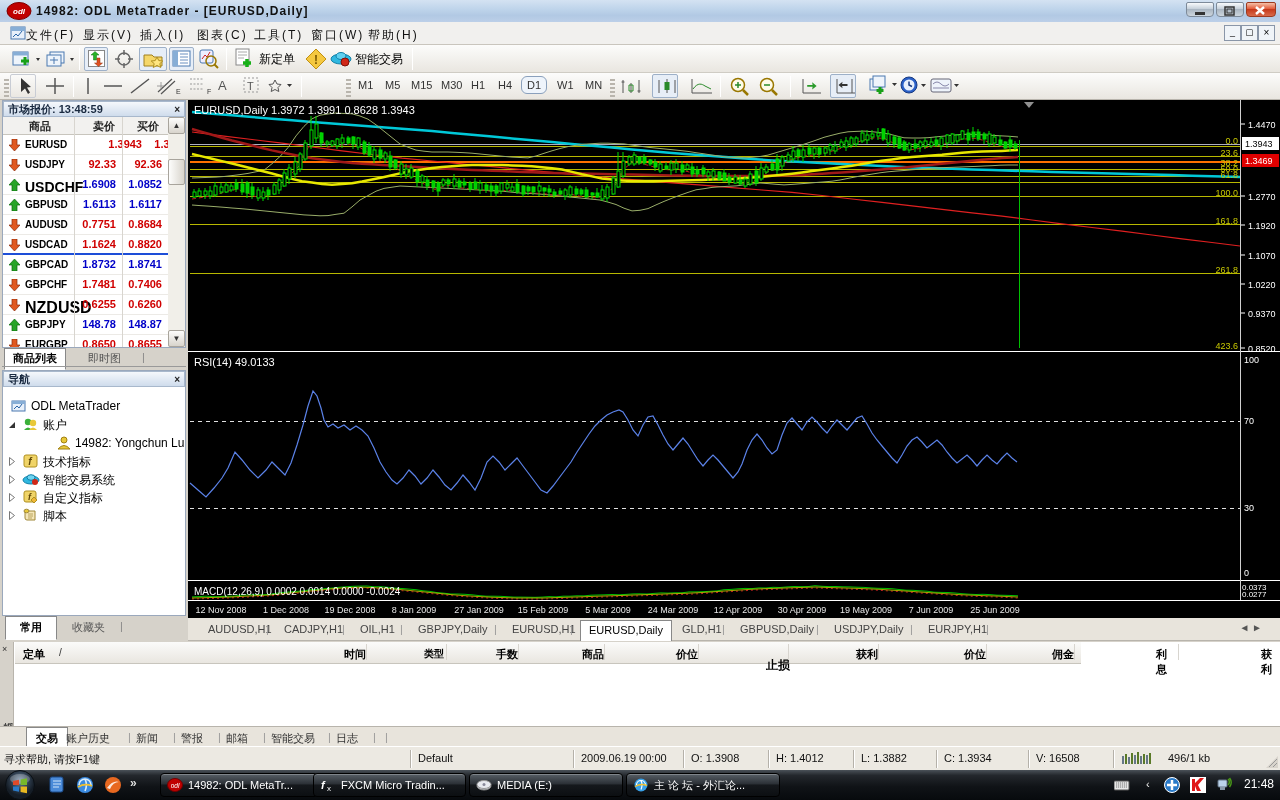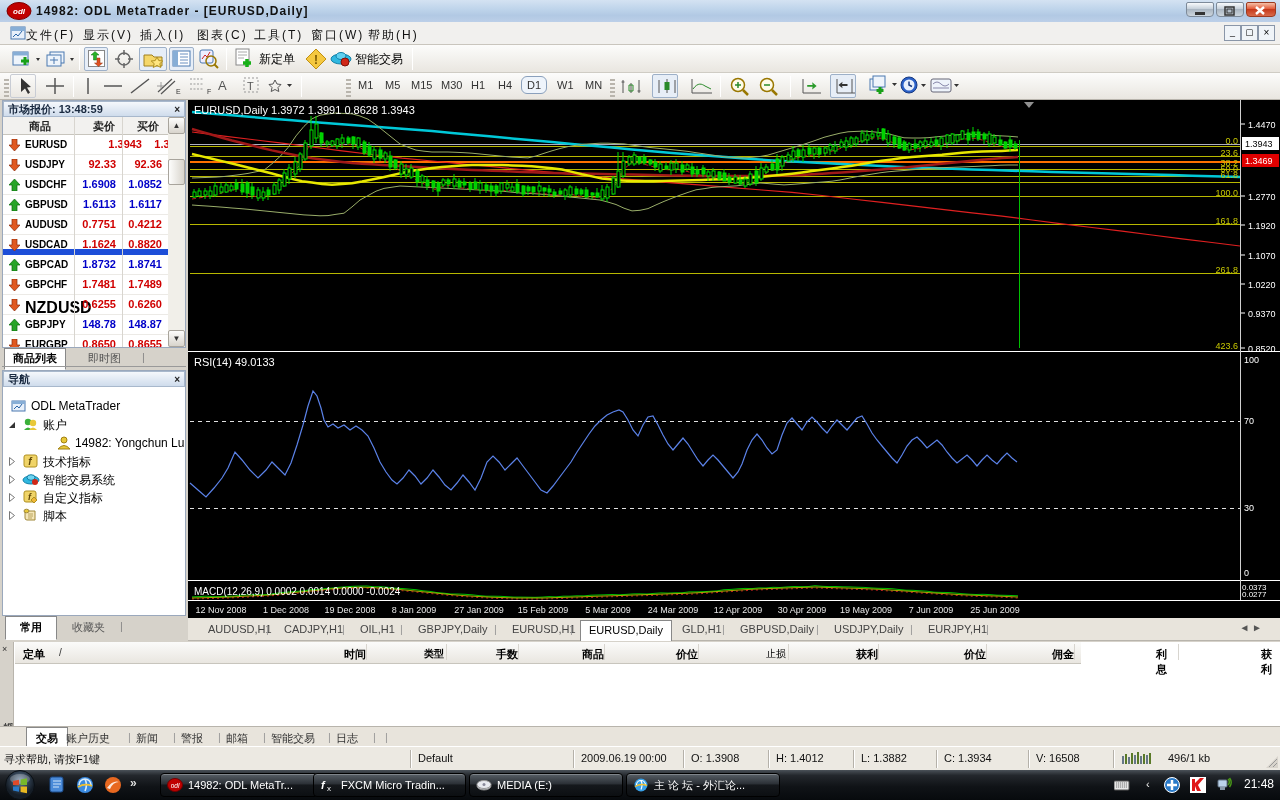--- a/index.html
+++ b/index.html
@@ -244,41 +244,41 @@
           <path d="M5.5 12 L11 6 H8 V0 H3 V6 H0 Z" fill="#e05820" stroke="#8a2808" stroke-width="0.7"></path>
         </svg>
         <span class="mwrow" style="position:absolute;left:22px;top:4px;color:#000;font-size:10px">USDJPY</span>
         <span class="mwrow red" style="position:absolute;right:52px;top:3px">92.33</span>
         <span class="mwrow red" style="position:absolute;right:6px;top:3px">92.36</span>
       </div>
       <div style="position:absolute;left:0;top:40px;width:165px;height:20px;border-bottom:1px solid #eceae6">
         <svg width="11" height="12" style="position:absolute;left:6px;top:4px">
           <path d="M5.5 0 L11 6 H8 V12 H3 V6 H0 Z" fill="#28a428" stroke="#0a6a0a" stroke-width="0.7"></path>
         </svg>
-        <span class="mwrow" style="position:absolute;left:22px;top:4px;color:#000;font-size:10px">USDCHF</span>
+        <span class="mwrow" style="position:absolute;left:22px;top:4px;color:#000;font-size:14px">USDCHF</span>
         <span class="mwrow blue" style="position:absolute;right:52px;top:3px">1.6908</span>
         <span class="mwrow blue" style="position:absolute;right:6px;top:3px">1.0852</span>
       </div>
       <div style="position:absolute;left:0;top:60px;width:165px;height:20px;border-bottom:1px solid #eceae6">
         <svg width="11" height="12" style="position:absolute;left:6px;top:4px">
           <path d="M5.5 0 L11 6 H8 V12 H3 V6 H0 Z" fill="#28a428" stroke="#0a6a0a" stroke-width="0.7"></path>
         </svg>
         <span class="mwrow" style="position:absolute;left:22px;top:4px;color:#000;font-size:10px">GBPUSD</span>
         <span class="mwrow blue" style="position:absolute;right:52px;top:3px">1.6113</span>
         <span class="mwrow blue" style="position:absolute;right:6px;top:3px">1.6117</span>
       </div>
       <div style="position:absolute;left:0;top:80px;width:165px;height:20px;border-bottom:1px solid #eceae6">
         <svg width="11" height="12" style="position:absolute;left:6px;top:4px">
           <path d="M5.5 12 L11 6 H8 V0 H3 V6 H0 Z" fill="#e05820" stroke="#8a2808" stroke-width="0.7"></path>
         </svg>
         <span class="mwrow" style="position:absolute;left:22px;top:4px;color:#000;font-size:10px">AUDUSD</span>
         <span class="mwrow red" style="position:absolute;right:52px;top:3px">0.7751</span>
-        <span class="mwrow red" style="position:absolute;right:6px;top:3px">0.4212</span>
-      </div>
-      <div style="position:absolute;left:0;top:100px;width:165px;height:20px;border-bottom:6px solid #1d4ed8">
+        <span class="mwrow red" style="position:absolute;right:6px;top:3px">0.8684</span>
+      </div>
+      <div style="position:absolute;left:0;top:100px;width:165px;height:20px;border-bottom:2px solid #1d4ed8">
         <svg width="11" height="12" style="position:absolute;left:6px;top:4px">
           <path d="M5.5 12 L11 6 H8 V0 H3 V6 H0 Z" fill="#e05820" stroke="#8a2808" stroke-width="0.7"></path>
         </svg>
         <span class="mwrow" style="position:absolute;left:22px;top:4px;color:#000;font-size:10px">USDCAD</span>
         <span class="mwrow red" style="position:absolute;right:52px;top:3px">1.1624</span>
         <span class="mwrow red" style="position:absolute;right:6px;top:3px">0.8820</span>
       </div>
       <div style="position:absolute;left:0;top:120px;width:165px;height:20px;border-bottom:1px solid #eceae6">
         <svg width="11" height="12" style="position:absolute;left:6px;top:4px">
           <path d="M5.5 0 L11 6 H8 V12 H3 V6 H0 Z" fill="#28a428" stroke="#0a6a0a" stroke-width="0.7"></path>
@@ -286,21 +286,21 @@
         <span class="mwrow" style="position:absolute;left:22px;top:4px;color:#000;font-size:10px">GBPCAD</span>
         <span class="mwrow blue" style="position:absolute;right:52px;top:3px">1.8732</span>
         <span class="mwrow blue" style="position:absolute;right:6px;top:3px">1.8741</span>
       </div>
       <div style="position:absolute;left:0;top:140px;width:165px;height:20px;border-bottom:1px solid #eceae6">
         <svg width="11" height="12" style="position:absolute;left:6px;top:4px">
           <path d="M5.5 12 L11 6 H8 V0 H3 V6 H0 Z" fill="#e05820" stroke="#8a2808" stroke-width="0.7"></path>
         </svg>
         <span class="mwrow" style="position:absolute;left:22px;top:4px;color:#000;font-size:10px">GBPCHF</span>
         <span class="mwrow red" style="position:absolute;right:52px;top:3px">1.7481</span>
-        <span class="mwrow red" style="position:absolute;right:6px;top:3px">1.7489</span>
+        <span class="mwrow red" style="position:absolute;right:6px;top:3px">0.7406</span>
       </div>
       <div style="position:absolute;left:0;top:160px;width:165px;height:20px;border-bottom:1px solid #eceae6">
         <svg width="11" height="12" style="position:absolute;left:6px;top:4px">
           <path d="M5.5 12 L11 6 H8 V0 H3 V6 H0 Z" fill="#e05820" stroke="#8a2808" stroke-width="0.7"></path>
         </svg>
         <span class="mwrow" style="position:absolute;left:22px;top:4px;color:#000;font-size:16px">NZDUSD</span>
         <span class="mwrow red" style="position:absolute;right:52px;top:3px">0.6255</span>
         <span class="mwrow red" style="position:absolute;right:6px;top:3px">0.6260</span>
       </div>
       <div style="position:absolute;left:0;top:180px;width:165px;height:20px;border-bottom:1px solid #eceae6">
@@ -821,21 +821,21 @@
     <span style="position:absolute;left:1px;top:72px;font-size:10px;color:#333;writing-mode:vertical-rl">报纸</span>
     </div>
     <div style="position:absolute;left:15px;top:0;width:1066px;height:22px;background:linear-gradient(#fbfbfa,#e9e6e0);border-bottom:1px solid #c8c5bd">
       <span style="position:absolute;left:8px;top:5px;font-size:11px;font-weight:bold">定单</span>
       <span style="position:absolute;left:44px;top:5px;font-size:10px;color:#333">/</span>
       <span style="position:absolute;left:329px;top:5px;font-size:11px;font-weight:bold">时间</span>
       <span style="position:absolute;left:409px;top:5px;font-size:10px;font-weight:bold">类型</span>
       <span style="position:absolute;left:481px;top:5px;font-size:11px;font-weight:bold">手数</span>
       <span style="position:absolute;left:567px;top:5px;font-size:11px;font-weight:bold">商品</span>
       <span style="position:absolute;left:661px;top:5px;font-size:11px;font-weight:bold">价位</span>
-      <span style="position:absolute;left:751px;top:5px;font-size:10px;font-weight:normal">止损</span>
+      <span style="position:absolute;left:751px;top:15px;font-size:12px;font-weight:bold">止损</span>
       <span style="position:absolute;left:841px;top:5px;font-size:11px;font-weight:bold">获利</span>
       <span style="position:absolute;left:949px;top:5px;font-size:11px;font-weight:bold">价位</span>
       <span style="position:absolute;left:1037px;top:5px;font-size:11px;font-weight:bold">佣金</span>
       <span style="position:absolute;left:1141px;top:5px;font-size:11px;font-weight:bold">利息</span>
       <span style="position:absolute;left:1246px;top:5px;font-size:11px;font-weight:bold">获利</span>
       <div style="position:absolute;left:351px;top:2px;width:1px;height:16px;background:#d8d5cf"></div>
       <div style="position:absolute;left:431px;top:2px;width:1px;height:16px;background:#d8d5cf"></div>
       <div style="position:absolute;left:503px;top:2px;width:1px;height:16px;background:#d8d5cf"></div>
       <div style="position:absolute;left:589px;top:2px;width:1px;height:16px;background:#d8d5cf"></div>
       <div style="position:absolute;left:683px;top:2px;width:1px;height:16px;background:#d8d5cf"></div>

